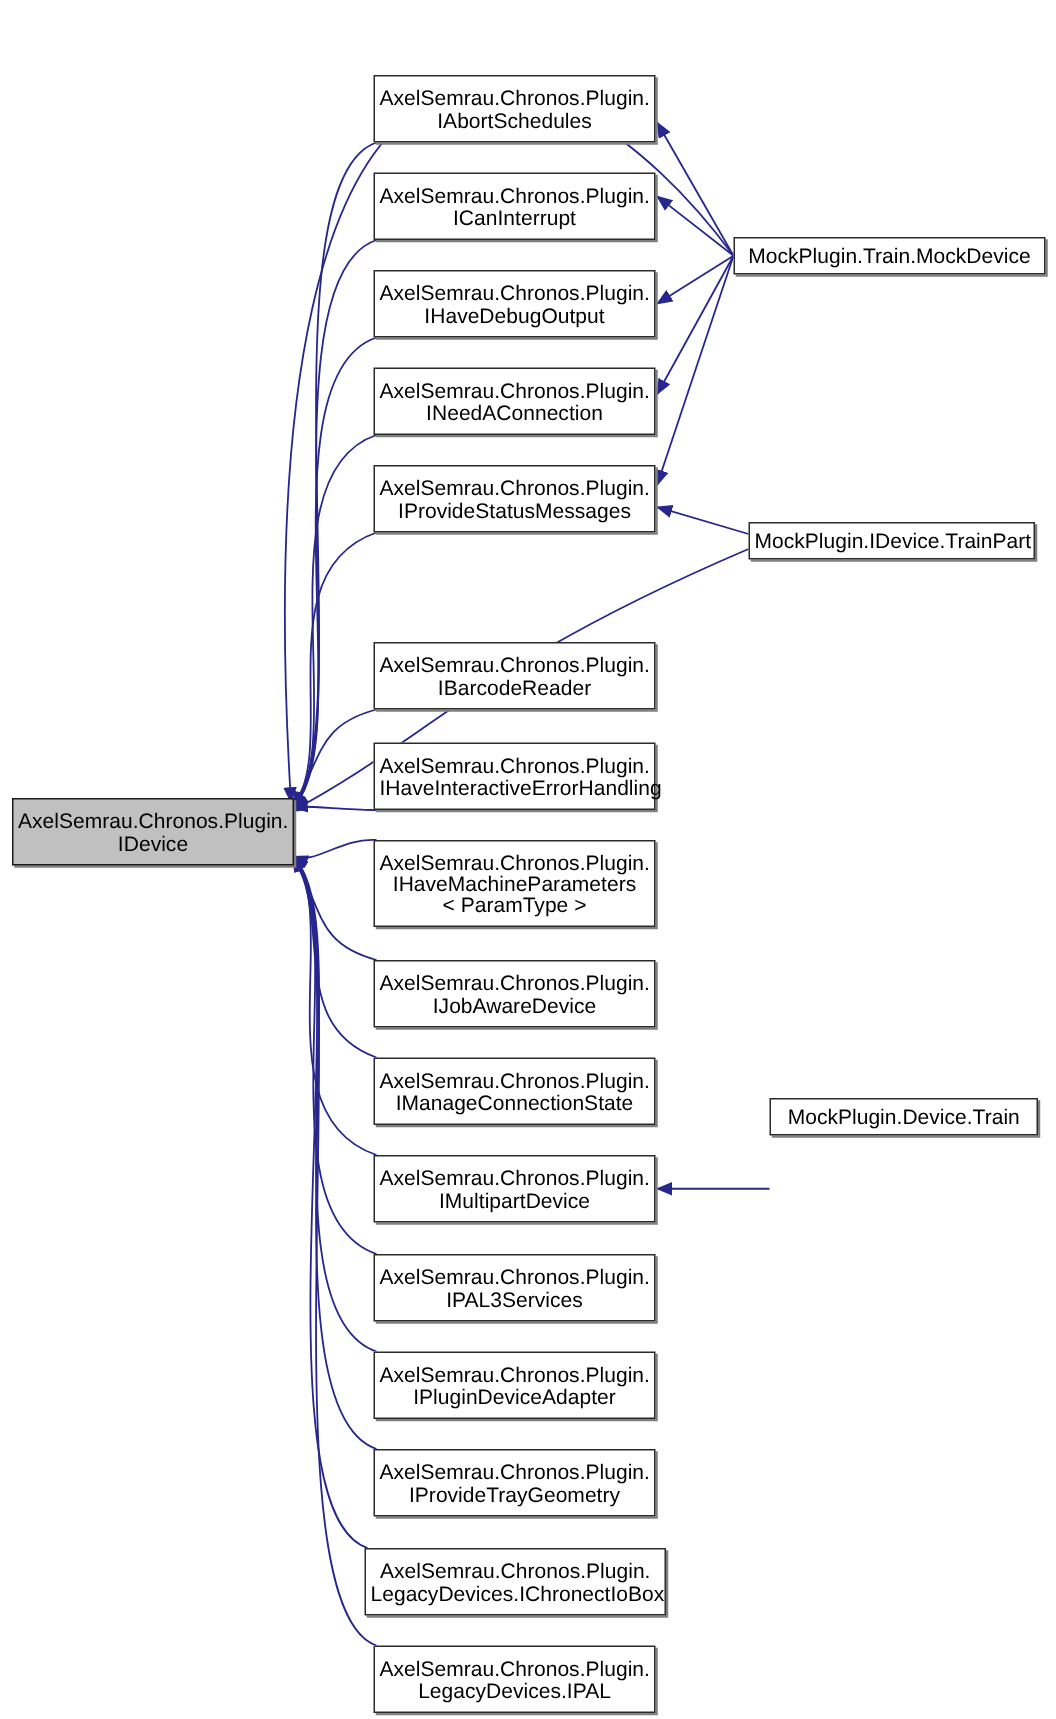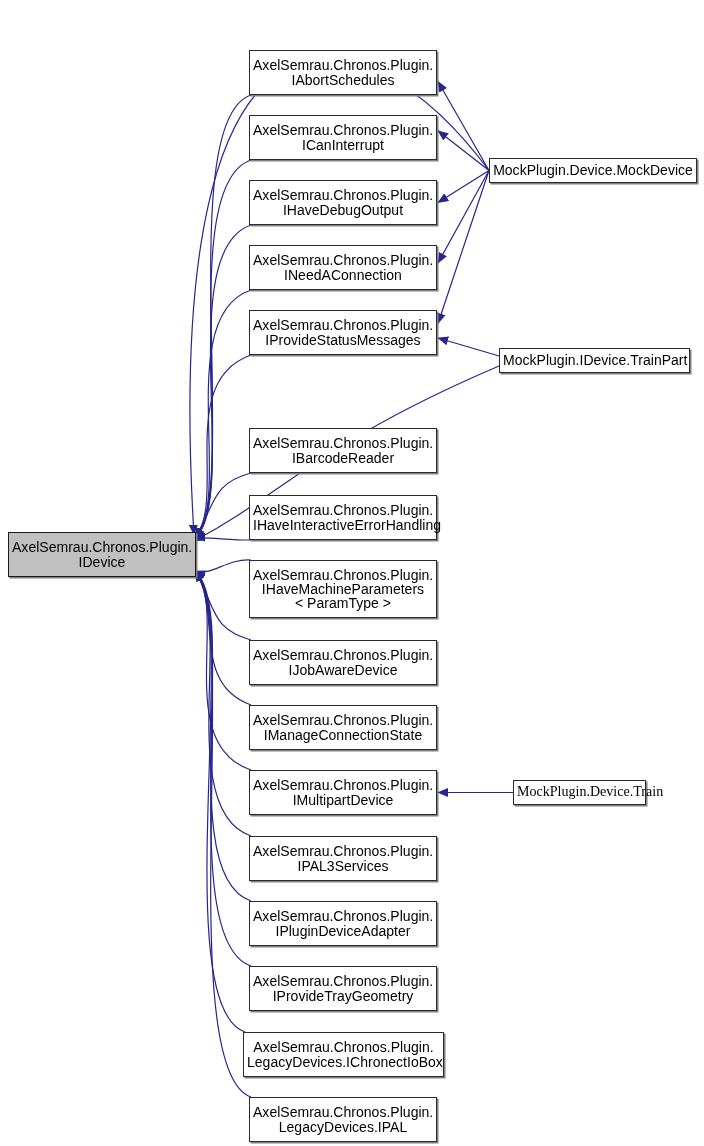--- a/index.html
+++ b/index.html
@@ -121,17 +121,17 @@
       <div class="node" style="left: 249px; top: 836px; width: 188px; height: 45px;"><span class="node-label">AxelSemrau.Chronos.Plugin.
 IPAL3Services</span></div>
       <div class="node" style="left: 249px; top: 901px; width: 188px; height: 45px;"><span class="node-label">AxelSemrau.Chronos.Plugin.
 IPluginDeviceAdapter</span></div>
       <div class="node" style="left: 249px; top: 966px; width: 188px; height: 45px;"><span class="node-label">AxelSemrau.Chronos.Plugin.
 IProvideTrayGeometry</span></div>
       <div class="node" style="left: 243px; top: 1032px; width: 201px; height: 45px;"><span class="node-label">AxelSemrau.Chronos.Plugin.
 LegacyDevices.IChronectIoBox</span></div>
       <div class="node" style="left: 249px; top: 1097px; width: 188px; height: 45px;"><span class="node-label">AxelSemrau.Chronos.Plugin.
 LegacyDevices.IPAL</span></div>
-      <div class="node" style="left: 489px; top: 158px; width: 208px; height: 25px;"><span class="node-label">MockPlugin.Device.MockDevice</span></div>
+      <div class="node" style="left: 489px; top: 158px; width: 208px; height: 25px;"><span class="node-label">MockPlugin.Train.MockDevice</span></div>
       <div class="node" style="left: 499px; top: 348px; width: 191px; height: 25px;"><span class="node-label">MockPlugin.IDevice.TrainPart</span></div>
-      <div class="node" style="left: 513px; top: 780px; width: 133px; height: 25px; font-family: Liberation Serif, serif;"><span class="node-label">MockPlugin.Device.Train</span></div>
+      <div class="node" style="left: 513px; top: 732px; width: 179px; height: 25px;"><span class="node-label">MockPlugin.Device.Train</span></div>
     </div>
 </div>
 
 </body></html>

